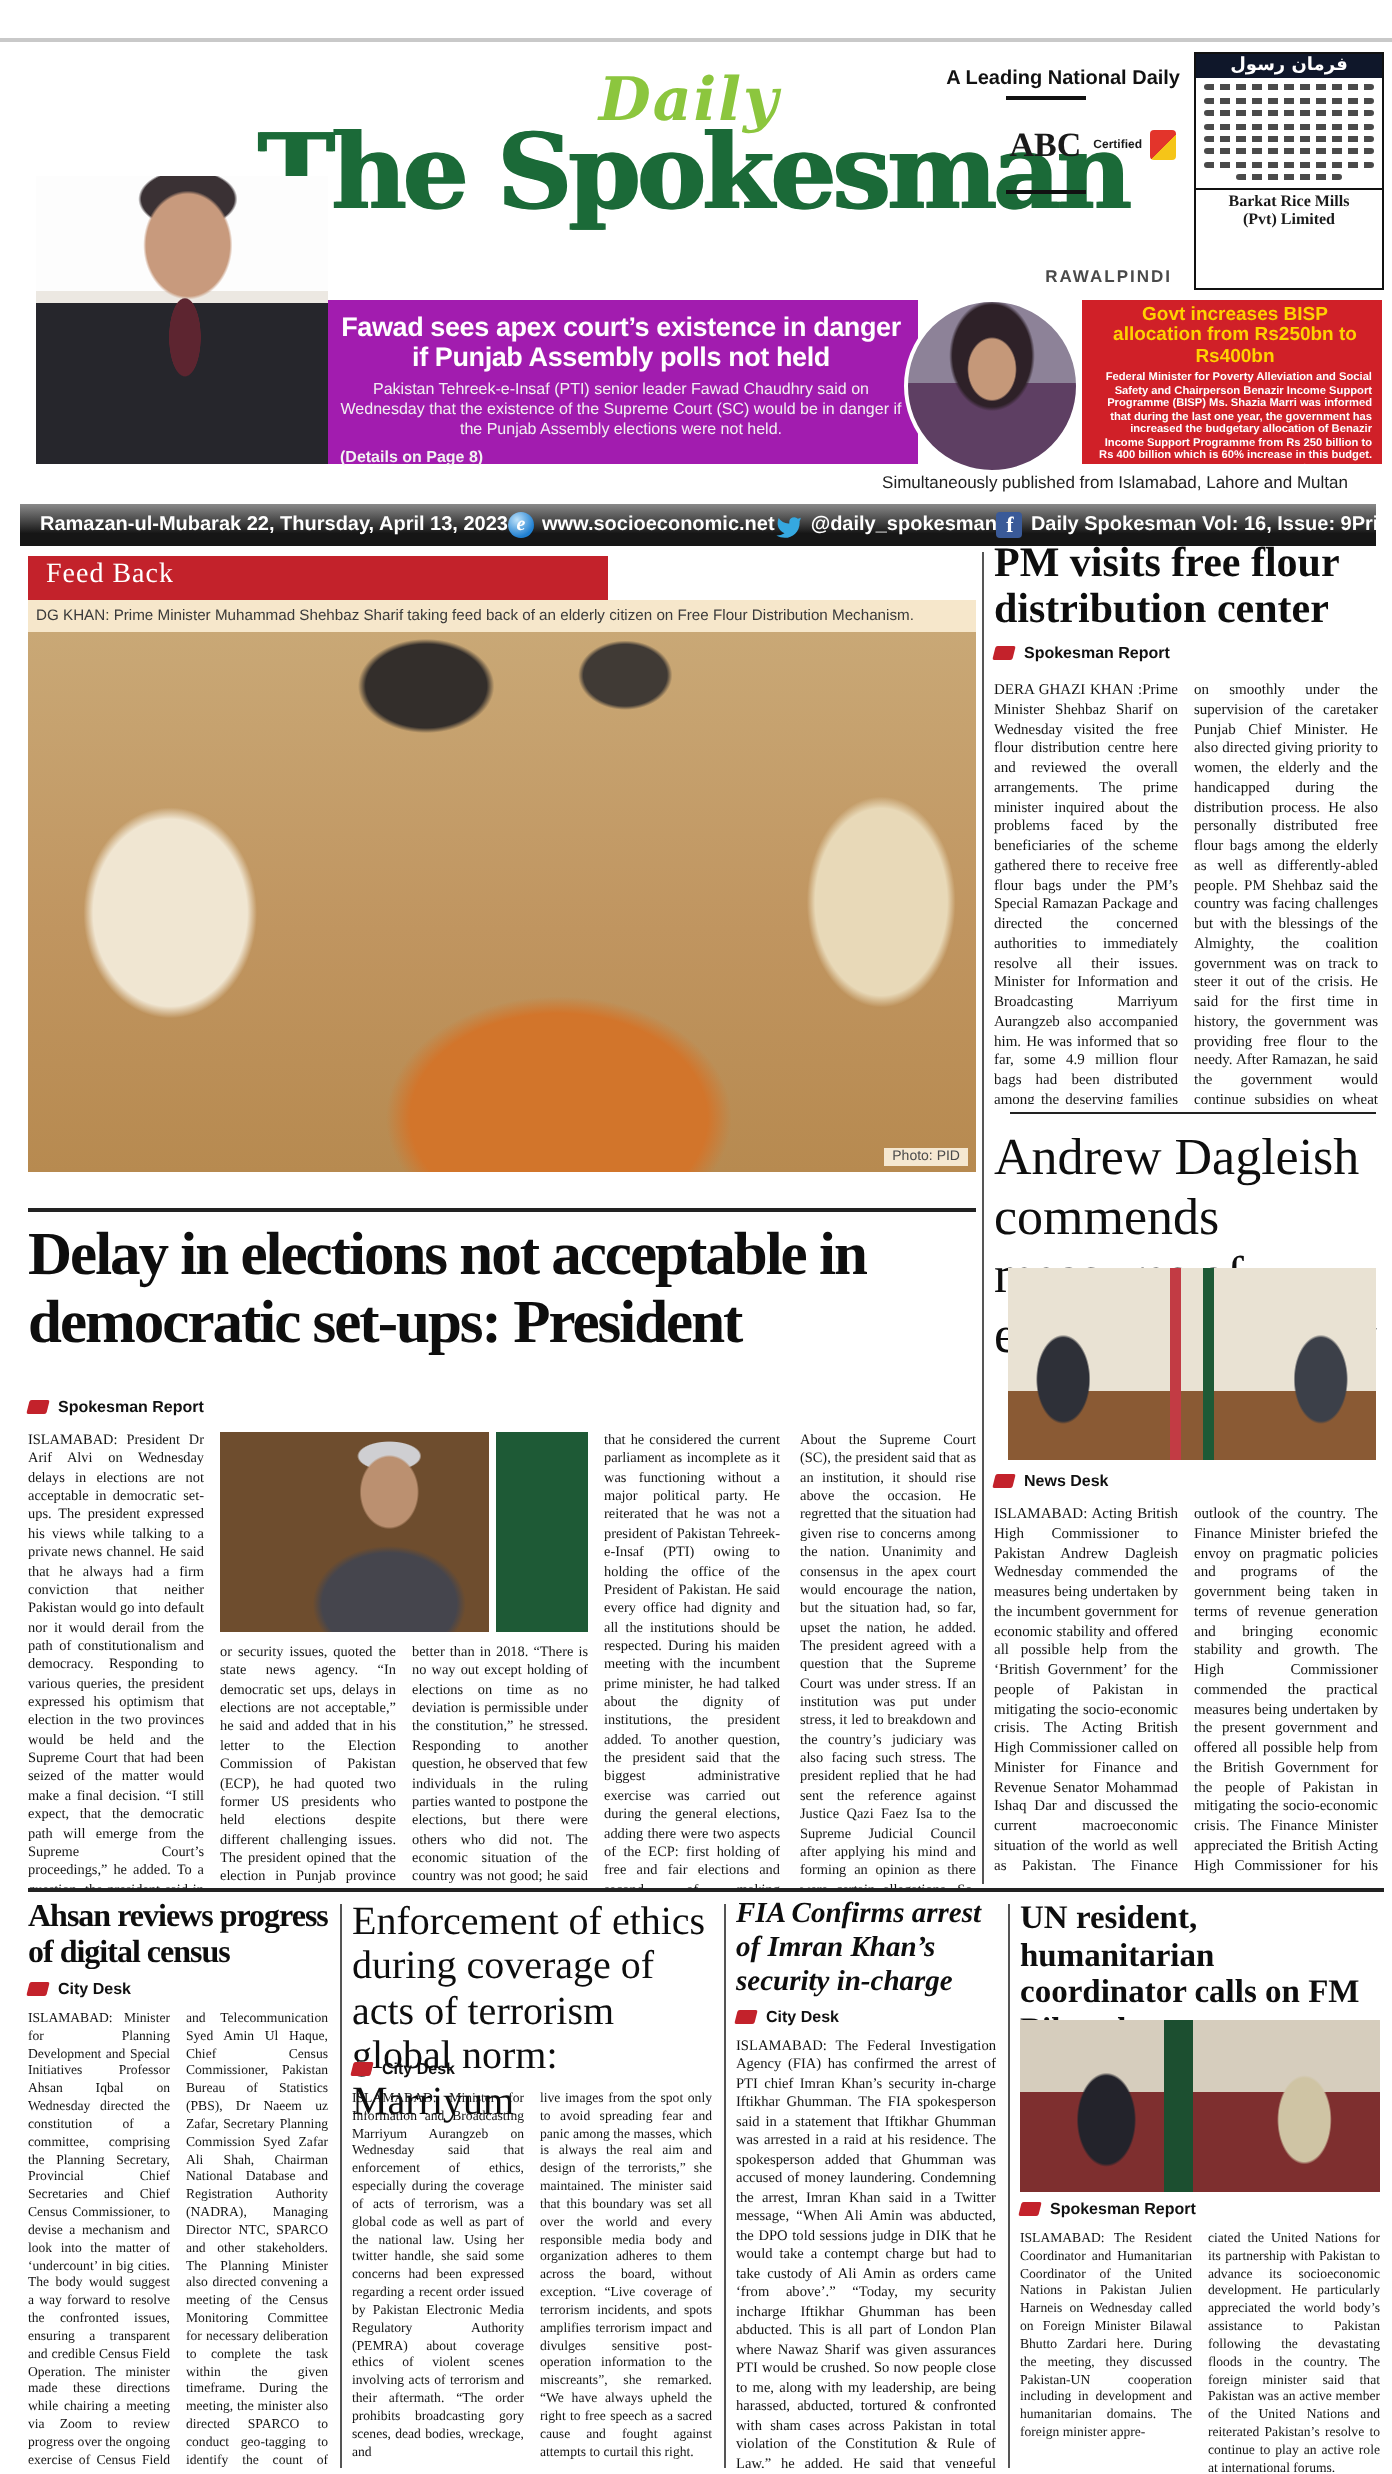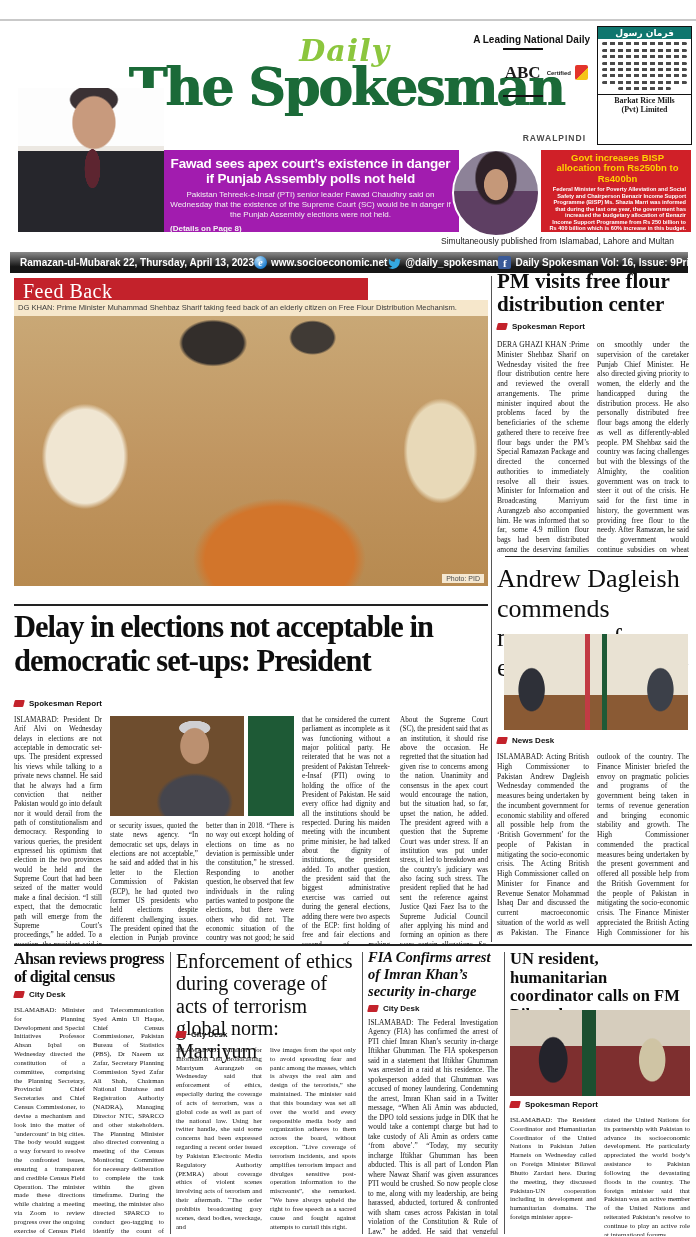--- a/index.html
+++ b/index.html
@@ -23,21 +23,21 @@
     font-size:8.5px; font-weight:bold; letter-spacing:1px; color:#4a4a4a; }
   .tagline { left:430px; top:34px; width:160px; text-align:right;
     font-size:10px; font-weight:bold; color:#111; }
   .abc-box { left:468px; top:48px; width:120px; display:flex; gap:4px; align-items:center; justify-content:flex-end; }
   .abc-letters { font-family:"Liberation Serif",serif; font-weight:bold; font-size:17px;
     border-top:2px solid #111; border-bottom:2px solid #111; line-height:1; padding:14px 2px; }
   .abc-cert { font-size:6px; font-weight:bold; text-align:center; }
   .abc-mark { width:13px; height:15px; background:linear-gradient(135deg,#e3342b 0 55%,#f5c518 55%);
     border-radius:2px; }
   .urdu-box { left:597px; top:26px; width:95px; height:119px; border:1.5px solid #111; background:#fff; }
-  .urdu-head { background:#0f766e; color:#fff; font-size:9px; font-weight:bold; text-align:center;
+  .urdu-head { background:#0f172a; color:#fff; font-size:9px; font-weight:bold; text-align:center;
     padding:1px 2px; direction:rtl; font-family:"DejaVu Sans",sans-serif; }
   .urdu-line { height:3px; margin:3.4px 4px;
     background:repeating-linear-gradient(90deg,#4a4a4a 0 5px,transparent 5px 8px); border-radius:2px; }
   .urdu-line.short { margin-left:20px; margin-right:20px; }
   .advertiser { border-top:1px solid #111; text-align:center; font-weight:bold; font-size:8px;
     line-height:1.2; padding-top:1px; }
 
   
   .fawad-photo { left:18px; top:88px; width:146px; height:144px; z-index:3;
     background:
@@ -78,22 +78,22 @@
   .db-item { display:flex; align-items:center; gap:4px; white-space:nowrap; }
   .icon-globe { display:inline-flex; width:13px; height:13px; border-radius:50%;
     background:radial-gradient(circle at 35% 30%, #bfe3fb, #1f7fd0 70%);
     color:#fff; font-weight:bold; font-style:italic; font-size:10px;
     align-items:center; justify-content:center; font-family:"Liberation Serif",serif; }
   .icon-fb { display:inline-flex; width:13px; height:13px; border-radius:2px; background:#3a5a98;
     color:#fff; font-family:"Liberation Serif",serif; font-weight:bold; font-size:11px;
     align-items:center; justify-content:center; }
 
   
-  .feedback-bar { left:14px; top:278px; width:354px; height:22px; background:#c3222b; color:#fff;
-    font-size:20px; padding:2px 0 0 9px; letter-spacing:0.5px; }
+  .feedback-bar { left:14px; top:278px; width:290px; height:22px; background:#c3222b; color:#fff;
+    font-size:14px; padding:2px 0 0 9px; letter-spacing:0.5px; }
   .feedback-caption { left:14px; top:300px; width:474px; height:16px; background:#f6e7cb;
     font-family:"Liberation Sans",sans-serif; font-size:7.6px; color:#3a3a3a; padding:3px 4px; }
   .feedback-photo { left:14px; top:316px; width:474px; height:270px;
     background:
       radial-gradient(ellipse 70px 85px at 15% 52%, #f0e6d2 0 55%, rgba(240,230,210,0) 62%),
       radial-gradient(ellipse 55px 38px at 42% 10%, #332e2b 0 55%, transparent 62%),
       radial-gradient(ellipse 38px 28px at 63% 8%, #403a35 0 55%, transparent 62%),
       radial-gradient(ellipse 135px 95px at 56% 90%, #d2752b 0 55%, transparent 64%),
       radial-gradient(ellipse 60px 85px at 90% 50%, #e8d9b8 0 55%, transparent 62%),
       linear-gradient(180deg,#c9a876 0, #c09560 55%, #b78a50 100%);

